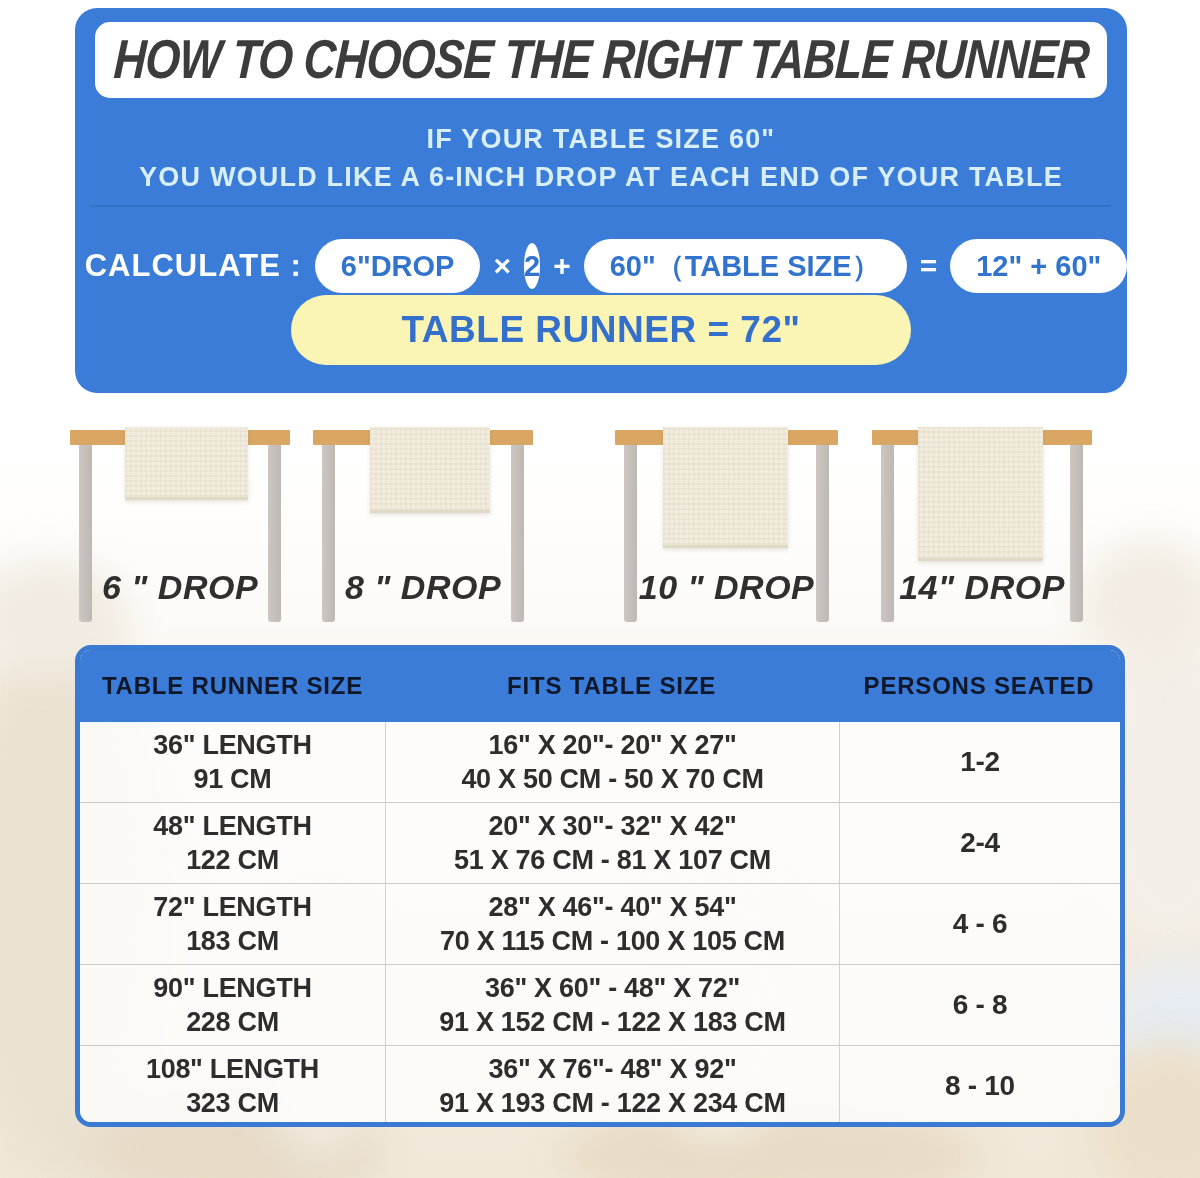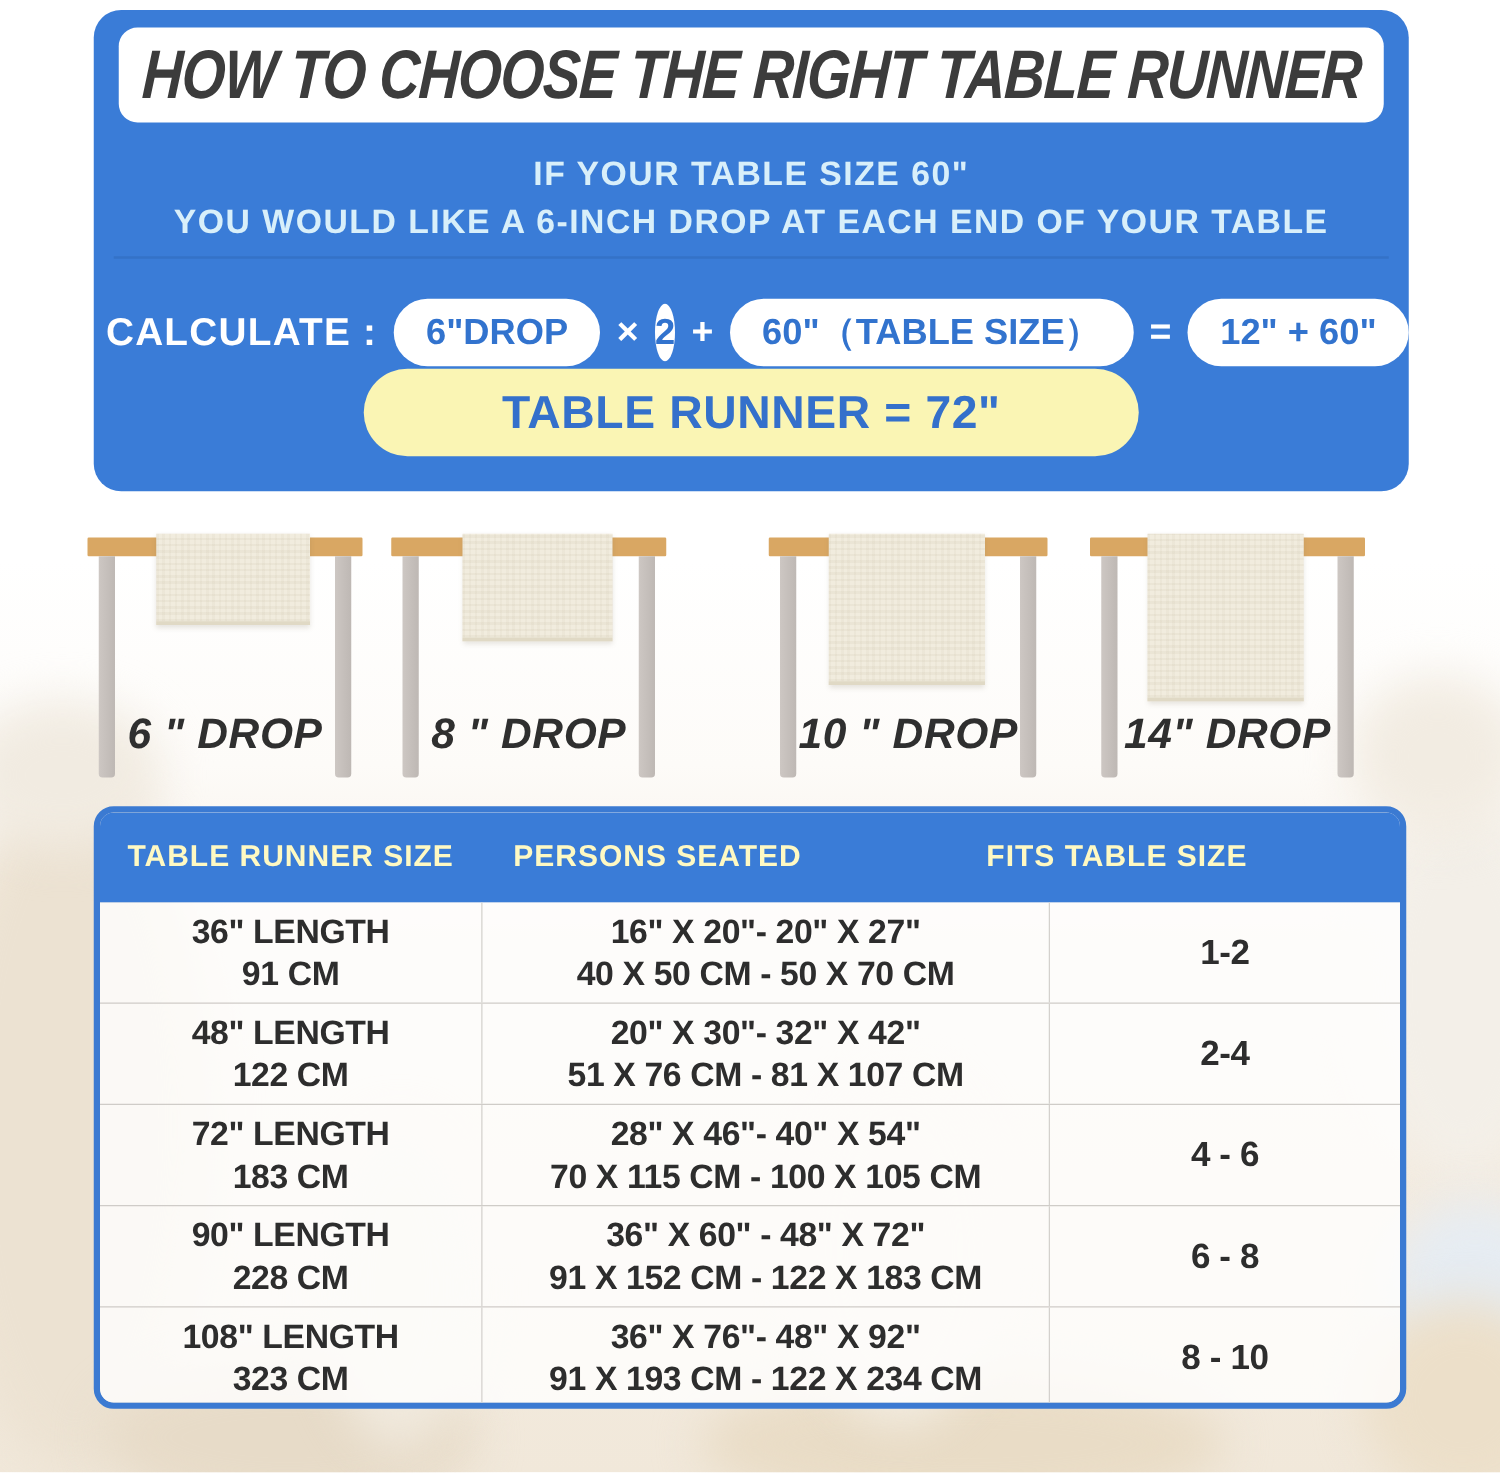--- a/index.html
+++ b/index.html
@@ -69,21 +69,21 @@
   .dt2 .runner{left:57px;width:120px;height:83px;}
   .dt3 .runner{left:48px;width:125px;height:118px;}
   .dt4 .runner{left:46px;width:125px;height:131px;}
   .drop-label{position:absolute;left:0;top:138px;width:100%;text-align:center;
     color:#2f2f2f;font-weight:800;font-style:italic;font-size:34px;letter-spacing:0.5px;white-space:nowrap;}
 
   
   .size-chart{position:absolute;left:75px;top:645px;width:1050px;height:482px;
     border:5px solid #3b7ad2;border-radius:16px;overflow:hidden;box-sizing:border-box;}
   .chart-head{display:flex;height:72px;background:#3a7cd7;align-items:center;}
-  .chart-head .th{color:#fef9c3;font-weight:800;font-size:24px;letter-spacing:0.8px;
+  .chart-head .th{color:#0f172a;font-weight:800;font-size:24px;letter-spacing:0.8px;
     text-align:center;white-space:nowrap;}
   .col1{width:305px;flex:0 0 305px;}
   .col2{width:453px;flex:0 0 453px;}
   .col3{flex:1 1 auto;}
   .chart-body{background:rgba(255,255,255,0.80);}
   .tr{display:flex;height:80px;align-items:stretch;}
   .tr + .tr{border-top:1px solid #cfccc8;}
   .td{display:flex;flex-direction:column;align-items:center;justify-content:center;
     color:#2d2d2d;font-weight:700;line-height:34px;letter-spacing:-0.3px;text-align:center;white-space:nowrap;}
   .td.col1,.td.col2{border-right:1px solid #d4d1cd;}
@@ -162,22 +162,22 @@
     <div class="tabletop"></div>
     <div class="leg leg-l"></div>
     <div class="leg leg-r"></div>
     <div class="runner"></div>
     <div class="drop-label">14" DROP</div>
   </div>
 
   <div class="size-chart">
     <div class="chart-head">
       <div class="th col1">TABLE RUNNER SIZE</div>
+      <div class="th col2">FITS TABLE SIZE</div>
       <div class="th col3">PERSONS SEATED</div>
-      <div class="th col2">FITS TABLE SIZE</div>
     </div>
     <div class="chart-body">
       <div class="tr">
         <div class="td col1">
           <span class="ln">36" LENGTH</span>
           <span class="ln">91 CM</span>
         </div>
         <div class="td col2">
           <span class="ln">16" X 20"- 20" X 27"</span>
           <span class="ln">40 X 50 CM - 50 X 70 CM</span>

